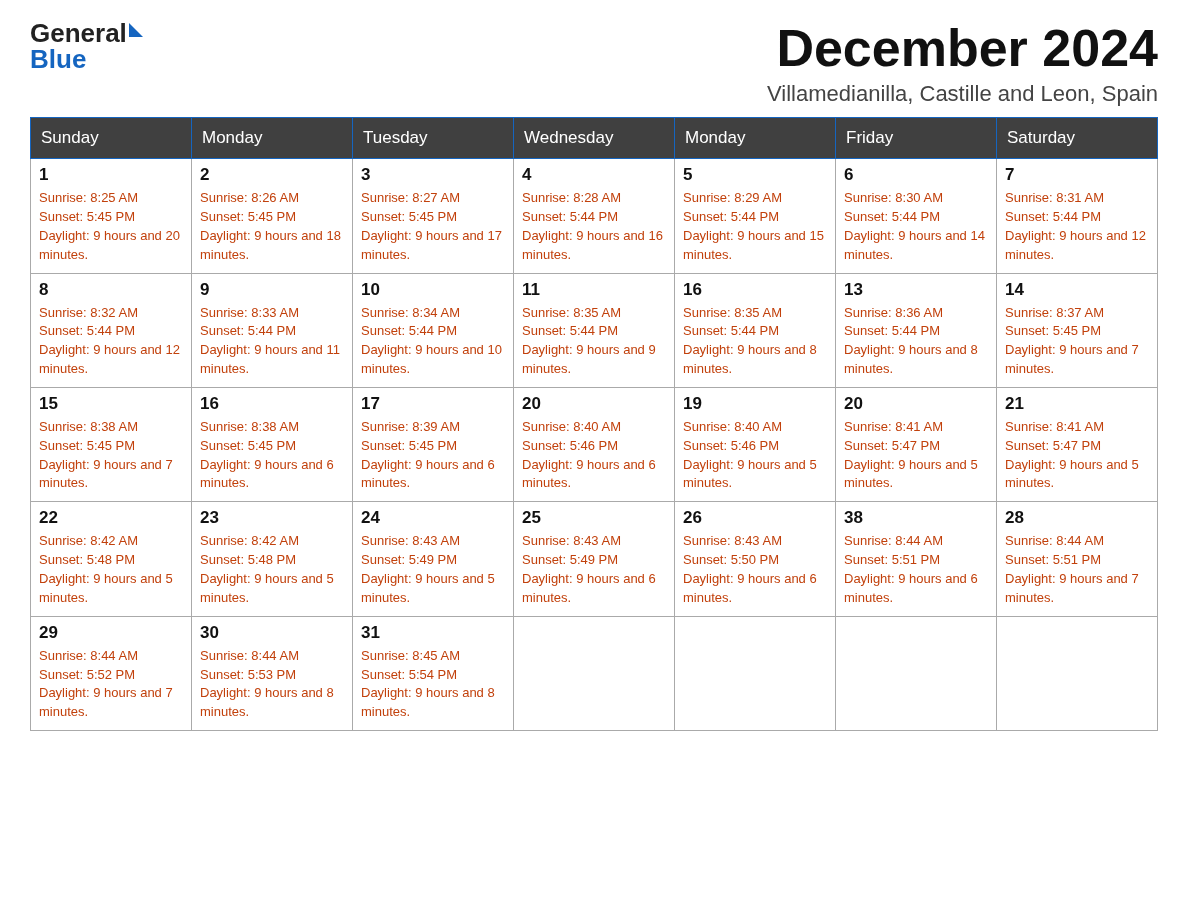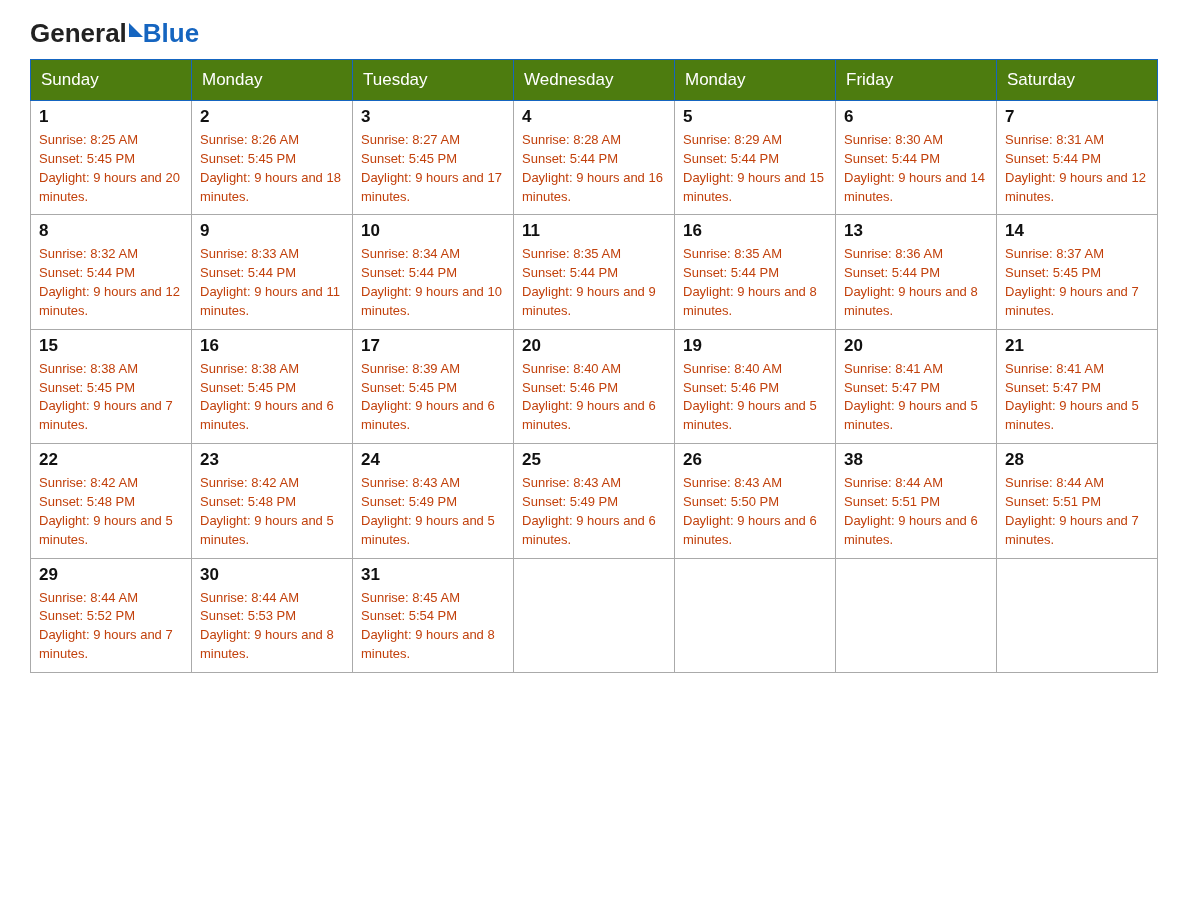--- a/index.html
+++ b/index.html
@@ -14,21 +14,21 @@
 
     .header-area {
       display: flex;
       justify-content: space-between;
       align-items: flex-start;
       margin-bottom: 10px;
     }
 
     .logo-area {
       display: flex;
-      flex-direction: row;
+      flex-direction: column;
       align-items: flex-start;
     }
 
     .logo-text {
       display: flex;
       align-items: center;
       font-size: 26px;
       font-weight: bold;
       color: #222;
       line-height: 1;
@@ -66,21 +66,21 @@
       margin-top: 4px;
     }
 
     .calendar-table {
       width: 100%;
       border-collapse: collapse;
       margin-top: 8px;
     }
 
     .calendar-table th {
-      background-color: #4d7c0f;
+      background-color: #404040;
       color: #fff;
       font-size: 17px;
       font-weight: normal;
       padding: 10px 10px;
       text-align: left;
       border: 1px solid #1565c0;
     }
 
     .calendar-table td {
       border: 1px solid #aaa;
@@ -111,20 +111,24 @@
 </head>
 <body>
 
 <div class="header-area">
   <div class="logo-area">
     <div class="logo-text">
       <span class="logo-general">General</span>
         <span class="logo-triangle"></span>
     </div>
     <div style="font-size:26px; font-weight:bold; color:#1565c0; margin-top:-2px;text-align:right;">Blue</div>
+  </div>
+  <div class="title-area">
+    <div class="month-title">December 2024</div>
+    <div class="location-title">Villamedianilla, Castille and Leon, Spain</div>
   </div>
 </div>
 
 <table class="calendar-table">
   <thead>
     <tr>
     <th>Sunday</th>
         <th>Monday</th>
         <th>Tuesday</th>
         <th>Wednesday</th>

